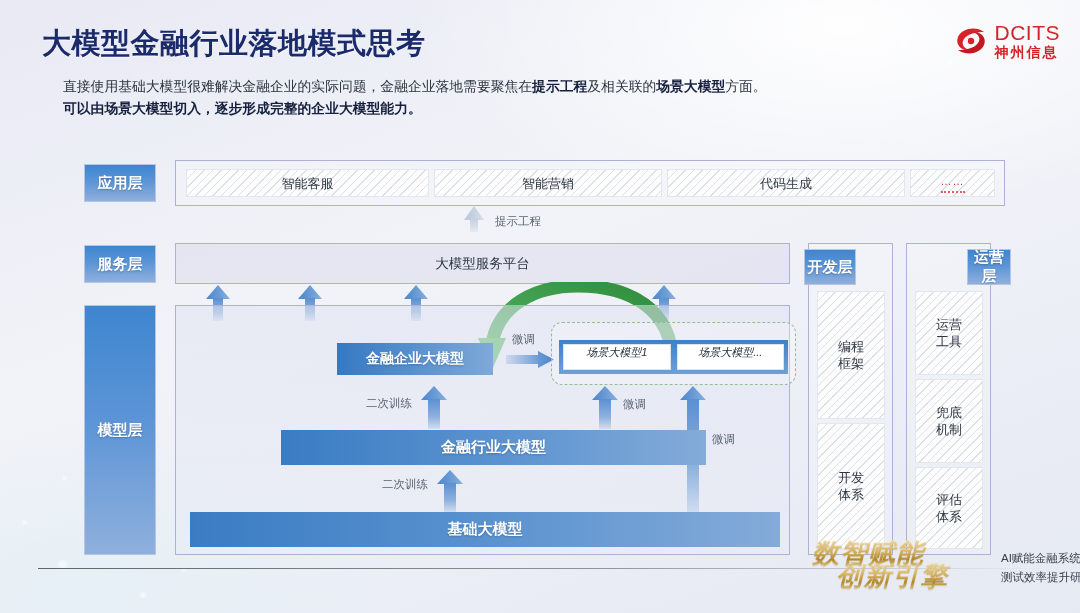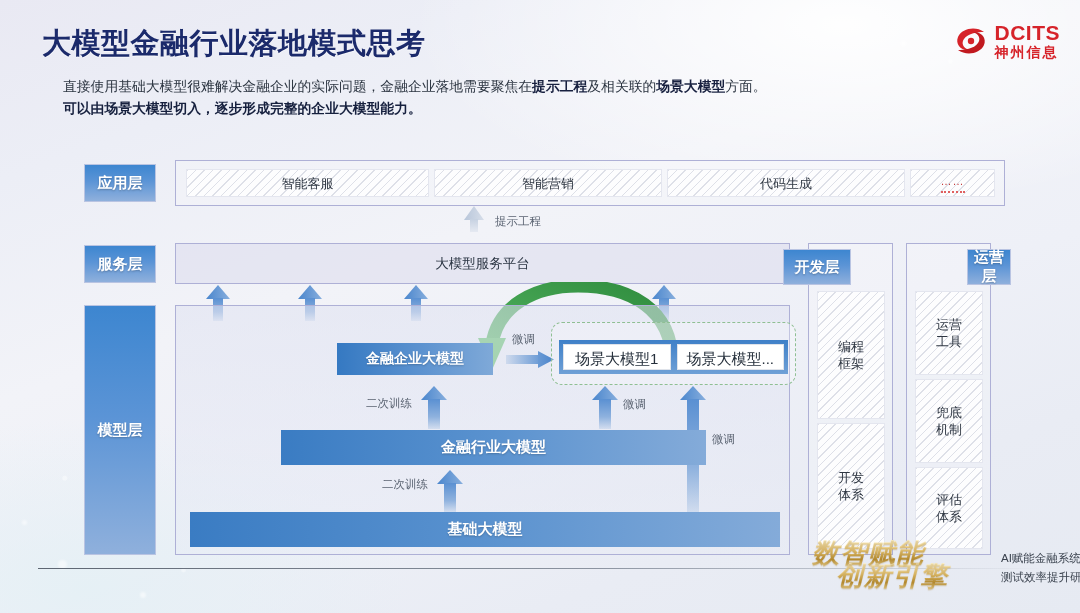--- a/index.html
+++ b/index.html
@@ -32,21 +32,21 @@
     position:absolute; left:63px; top:76px; width:820px;
     font-size:13.8px; line-height:22px; color:#2b3440;
   }
   #subtitle b { color:#17203f; font-weight:bold; }
   #subtitle .l2 { font-weight:bold; color:#16203e; }
 
   
   #logo { position:absolute; right:20px; top:22px; display:flex; align-items:center; gap:7px; }
   #logo .mark { width:34px; height:34px; position:relative; }
   #logo .txt { line-height:1; }
-  #logo .dcits { font-size:21px; font-weight:bold; color:#d6232a; letter-spacing:.5px; font-family:"Liberation Sans",sans-serif;}
+  #logo .dcits { font-size:21px; font-weight:normal; color:#d6232a; letter-spacing:.5px; font-family:"Liberation Sans",sans-serif;}
   #logo .cn { font-size:14px; font-weight:bold; color:#d6232a; letter-spacing:2px; margin-top:2px;}
 
   
   #diagram { position:absolute; left:0; top:0; width:1080px; height:613px;padding-left:44px; }
 
   .layer-tag {
     position:absolute; color:#fff; font-weight:bold; font-size:15px;
     display:flex; align-items:center; justify-content:center; text-align:center;
     background:linear-gradient(180deg,#3d86d0 0%,#5b94d6 45%,#8fb0dc 100%);
     border:1px solid #b9c4e2;
@@ -91,22 +91,22 @@
   .rarrow .rs { position:absolute; left:0; top:26%; bottom:26%; right:14px;
     background:linear-gradient(90deg,rgba(160,188,224,.35),#6a9ad5); }
 
   .dashed-group {
     position:absolute; border:1.4px dashed #8fbf93; border-radius:11px;
     background:rgba(255,255,255,.25);
   }
 
   .scene-wrap { position:absolute; background:linear-gradient(180deg,#3f80c8,#6fa0d6); padding:4px; }
   .scene-box {
-    background:#fff; border:1px solid #dfe3ea; color:#26303c; font-size:15px;
-    display:flex; align-items:flex-end; justify-content:center; height:100%;
+    background:#fff; border:1px solid #dfe3ea; color:#26303c; font-size:11px;
+    display:flex; align-items:flex-start; justify-content:center; height:100%;font-style:italic;
   }
 
   .dots-red { color:#c23b3b; font-size:11px; letter-spacing:1px; border-bottom:2px dotted #e06060; padding-bottom:1px;}
 
   #divider { position:absolute; left:38px; top:568px; width:1005px; height:1px;
     background:linear-gradient(90deg,#5d6672 0%, #8b93a0 55%, rgba(140,148,160,0) 100%); }
 
   
   #footer-cal { position:absolute; left:812px; top:540px; width:160px; height:62px;
     font-weight:bold; line-height:1; }
@@ -266,21 +266,21 @@
       <div class="head"></div>
       <div class="stem"></div>
     </div>
 
   <div class="blue-bar" style="left:190px;top:512px;width:590px;height:35px;font-size:15px;
               background:linear-gradient(90deg,#3a7cc3 0%,#5a92cf 50%,#84abd9 100%);">
     <span>基础大模型</span>
   </div>
 
   <div class="panel-outline" style="left:808px;top:243px;width:85px;height:312px;"></div>
-  <div class="layer-tag" style="left:783px;top:249px;width:68px;height:36px;">
+  <div class="layer-tag" style="left:804px;top:249px;width:52px;height:36px;">
     <span>开发层</span>
   </div>
   <div class="hatch-box" style="left:817px;top:291px;width:68px;height:128px;white-space:pre-line;">
     <span>编程
 框架</span>
   </div>
   <div class="hatch-box" style="left:817px;top:423px;width:68px;height:126px;white-space:pre-line;">
     <span>开发
 体系</span>
   </div>

